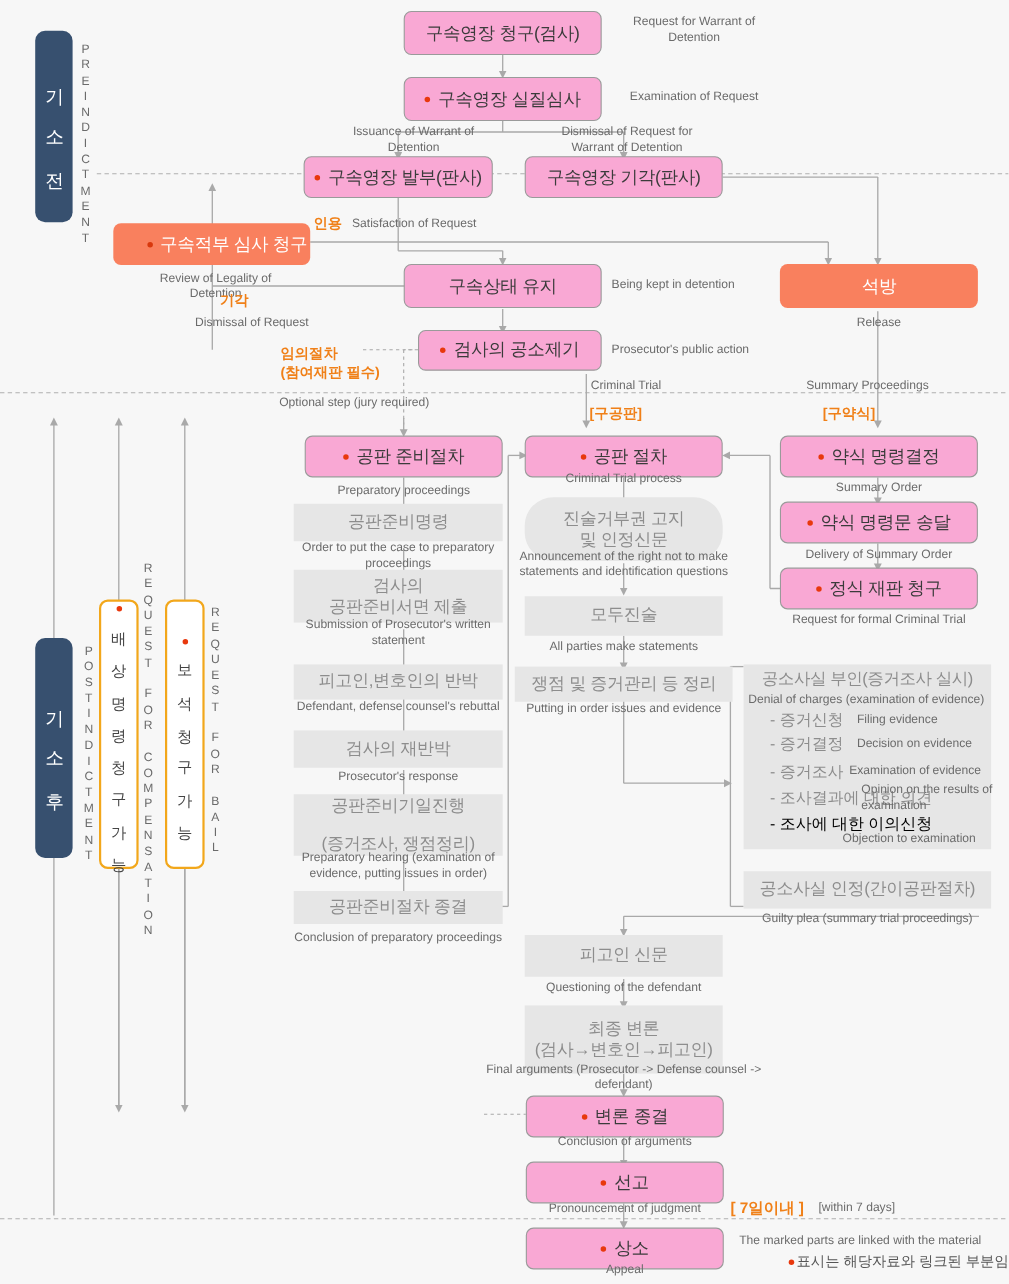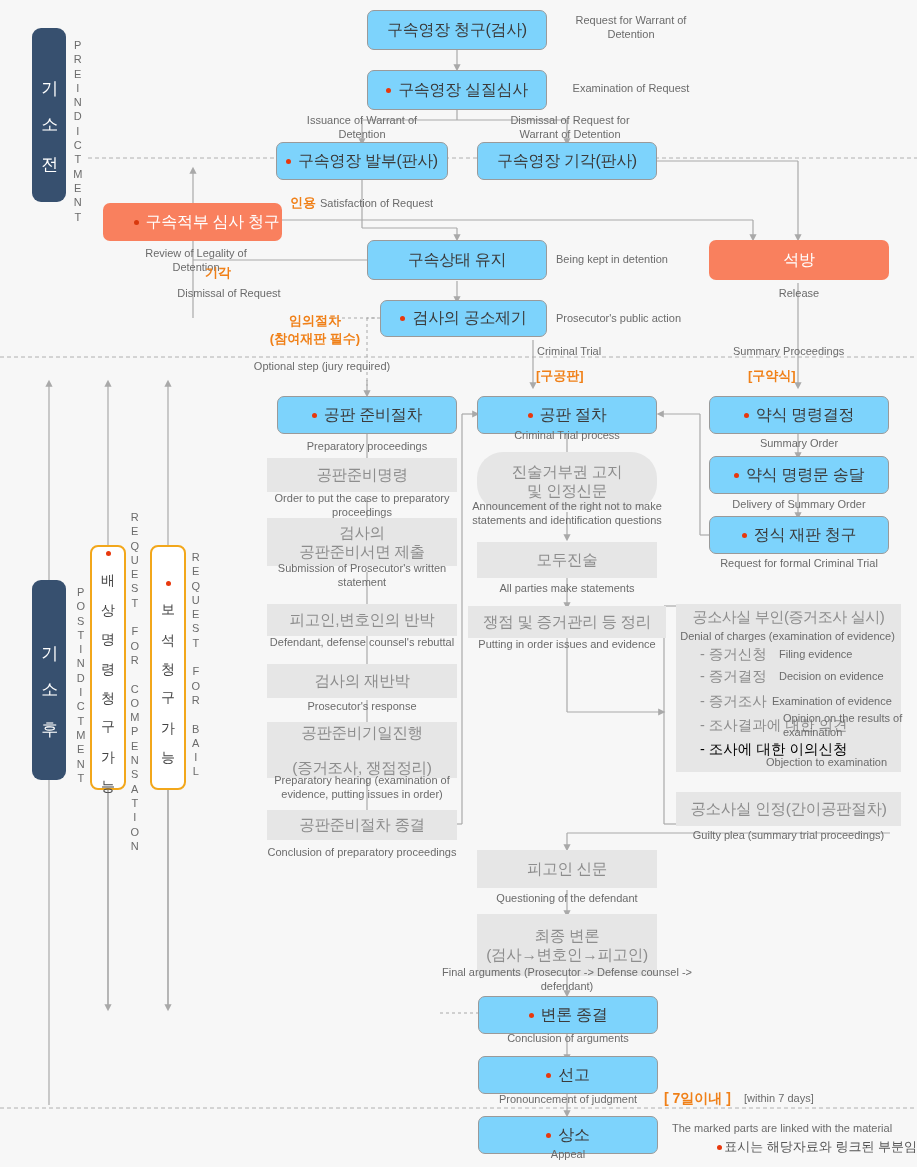--- a/index.html
+++ b/index.html
@@ -13,21 +13,21 @@
     width:917px;
     height:1167px;
     background:#f7f7f7;
     overflow:hidden;
   }
   
   .abs{position:absolute;}
   .kbox{
     position:absolute;
     box-sizing:border-box;
-    background:#7dd3fc;
+    background:#f9a8d4;
     border:1.5px solid #9a9a9a;
     border-radius:7px;
     display:flex;
     align-items:center;
     justify-content:center;
     color:#3b3b3b;
     font-size:16px;
     letter-spacing:-0.3px;
     white-space:nowrap;
   }
@@ -69,21 +69,20 @@
     font-size:11px;
     line-height:1.25;
     text-align:center;
   }
   .en.l{text-align:left;}
   .ko-orange{
     position:absolute;
     color:#f08018;
     font-size:13px;
     font-weight:bold;
-    text-align:center;
     line-height:1.3;
   }
   .ko-orange.big{font-size:14px;}
   
   .sidebar{
     position:absolute;
     background:#37506f;
     border-radius:9px;
     color:#fff;
     font-size:17px;
@@ -244,21 +243,21 @@
     <span>구속영장 청구(검사)</span>
   </div>
   <div class="en" style="left:556px;top:14px;width:150px;">Request for Warrant of Detention</div>
 
   <div class="kbox" style="left:367px;top:70px;width:180px;height:40px;">
     <span class="dot"></span>
     <span>구속영장 실질심사</span>
   </div>
   <div class="en" style="left:556px;top:82px;width:150px;">Examination of Request</div>
 
-  <div class="en" style="left:282px;top:114px;width:160px;">Issuance of Warrant of Detention</div>
+  <div class="en" style="left:296px;top:114px;width:160px;">Issuance of Warrant of Detention</div>
 
   <div class="en" style="left:490px;top:114px;width:160px;">Dismissal of Request for Warrant of Detention</div>
 
   <div class="kbox" style="left:276px;top:142px;width:172px;height:38px;">
     <span class="dot"></span>
     <span>구속영장 발부(판사)</span>
   </div>
 
   <div class="kbox" style="left:477px;top:142px;width:180px;height:38px;">
     <span>구속영장 기각(판사)</span>

